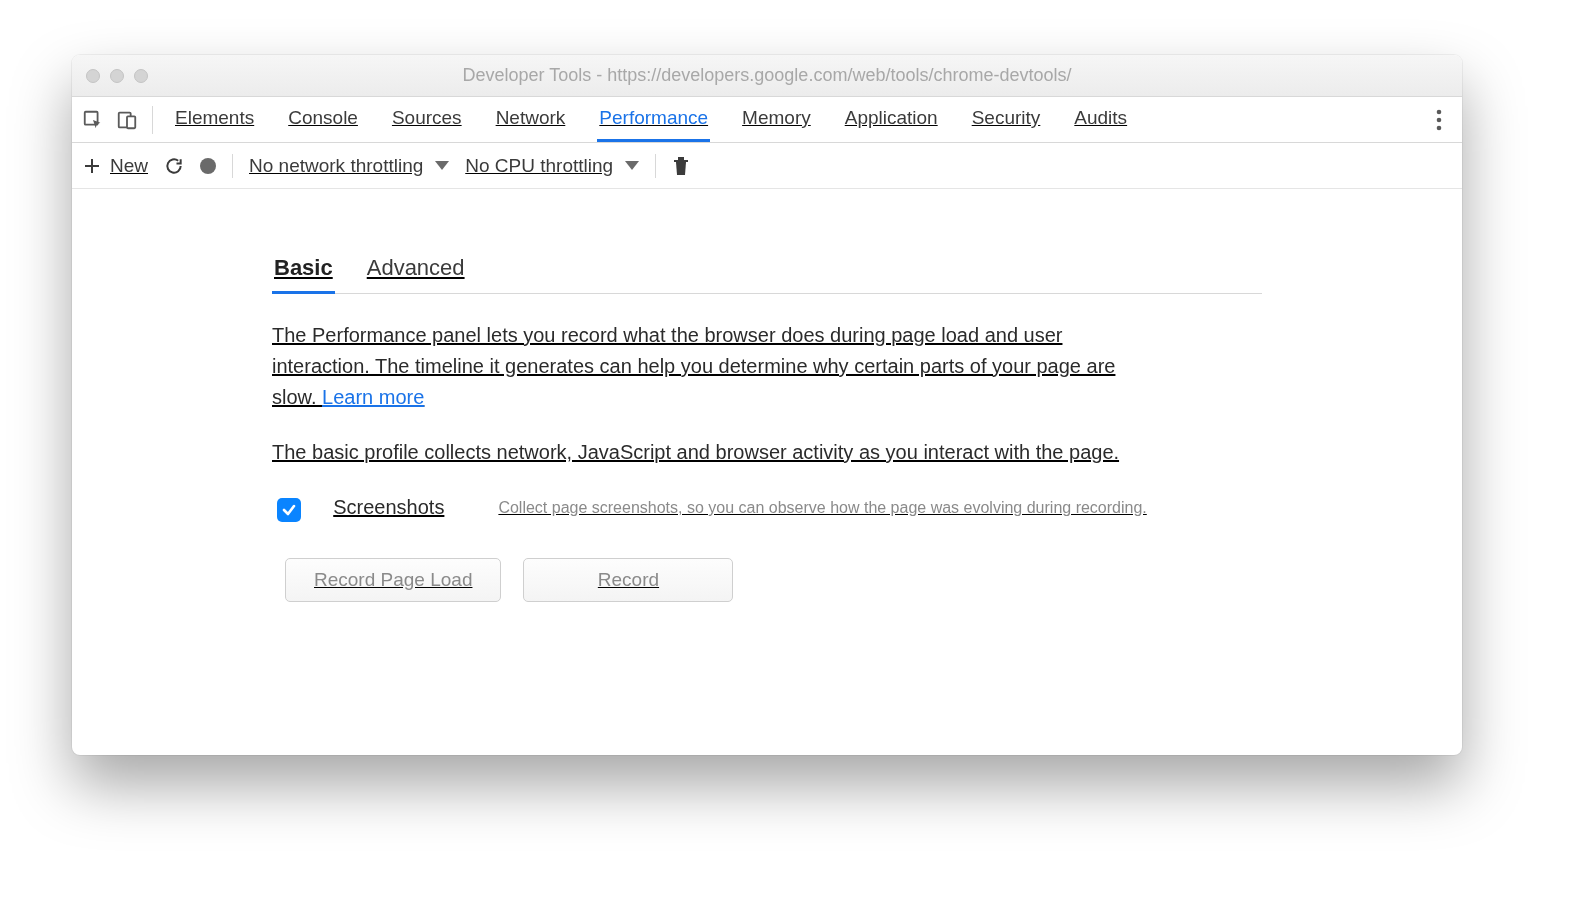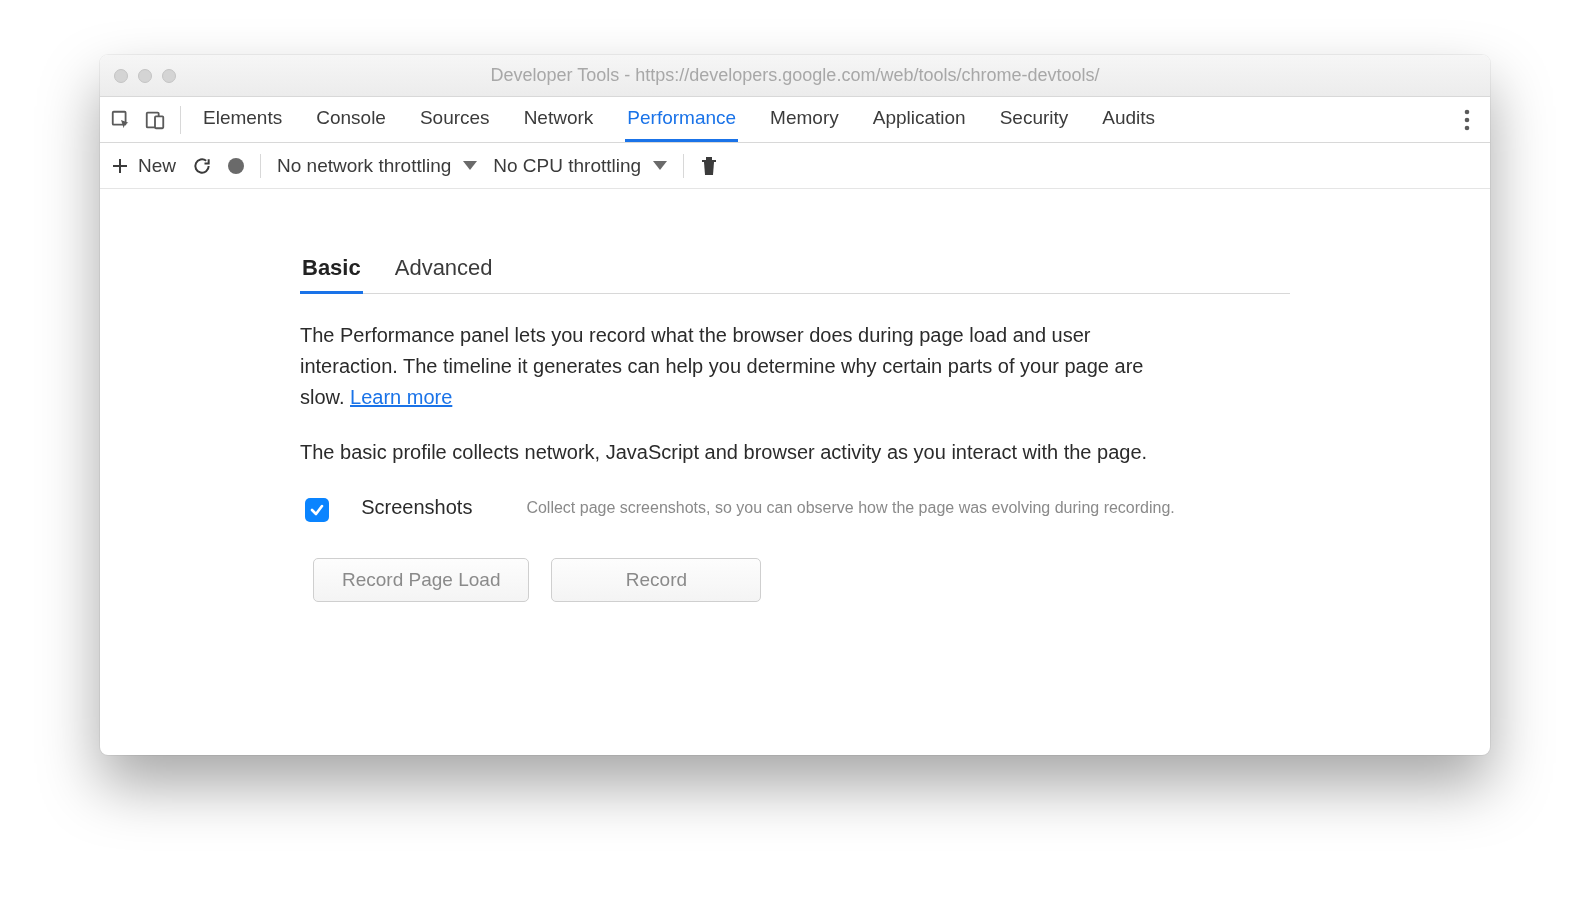--- a/index.html
+++ b/index.html
@@ -5,30 +5,31 @@
   * { box-sizing: border-box; margin: 0; padding: 0; }
   body {
     font-family: -apple-system, BlinkMacSystemFont, "Segoe UI", Helvetica, Arial, sans-serif;
     background: #fff;
     width: 1588px;
     height: 920px;
     position: relative;
   }
   .window {
     position: absolute;
-    left: 100px;
+    left: 72px;
     top: 55px;
     width: 1390px;
     height: 700px;
     background: #fff;
     border-radius: 8px;
     box-shadow: 0 30px 60px rgba(0,0,0,0.35), 0 0 0 1px rgba(0,0,0,0.05);
     overflow: hidden;
     display: flex;
     flex-direction: column;
+    text-decoration: underline;
   }
   .titlebar {
     height: 42px;
     background: linear-gradient(#f6f6f6,#ececec);
     border-bottom: 1px solid #d8d8d8;
     display: flex;
     align-items: center;
     padding: 0 14px;
     position: relative;
   }

